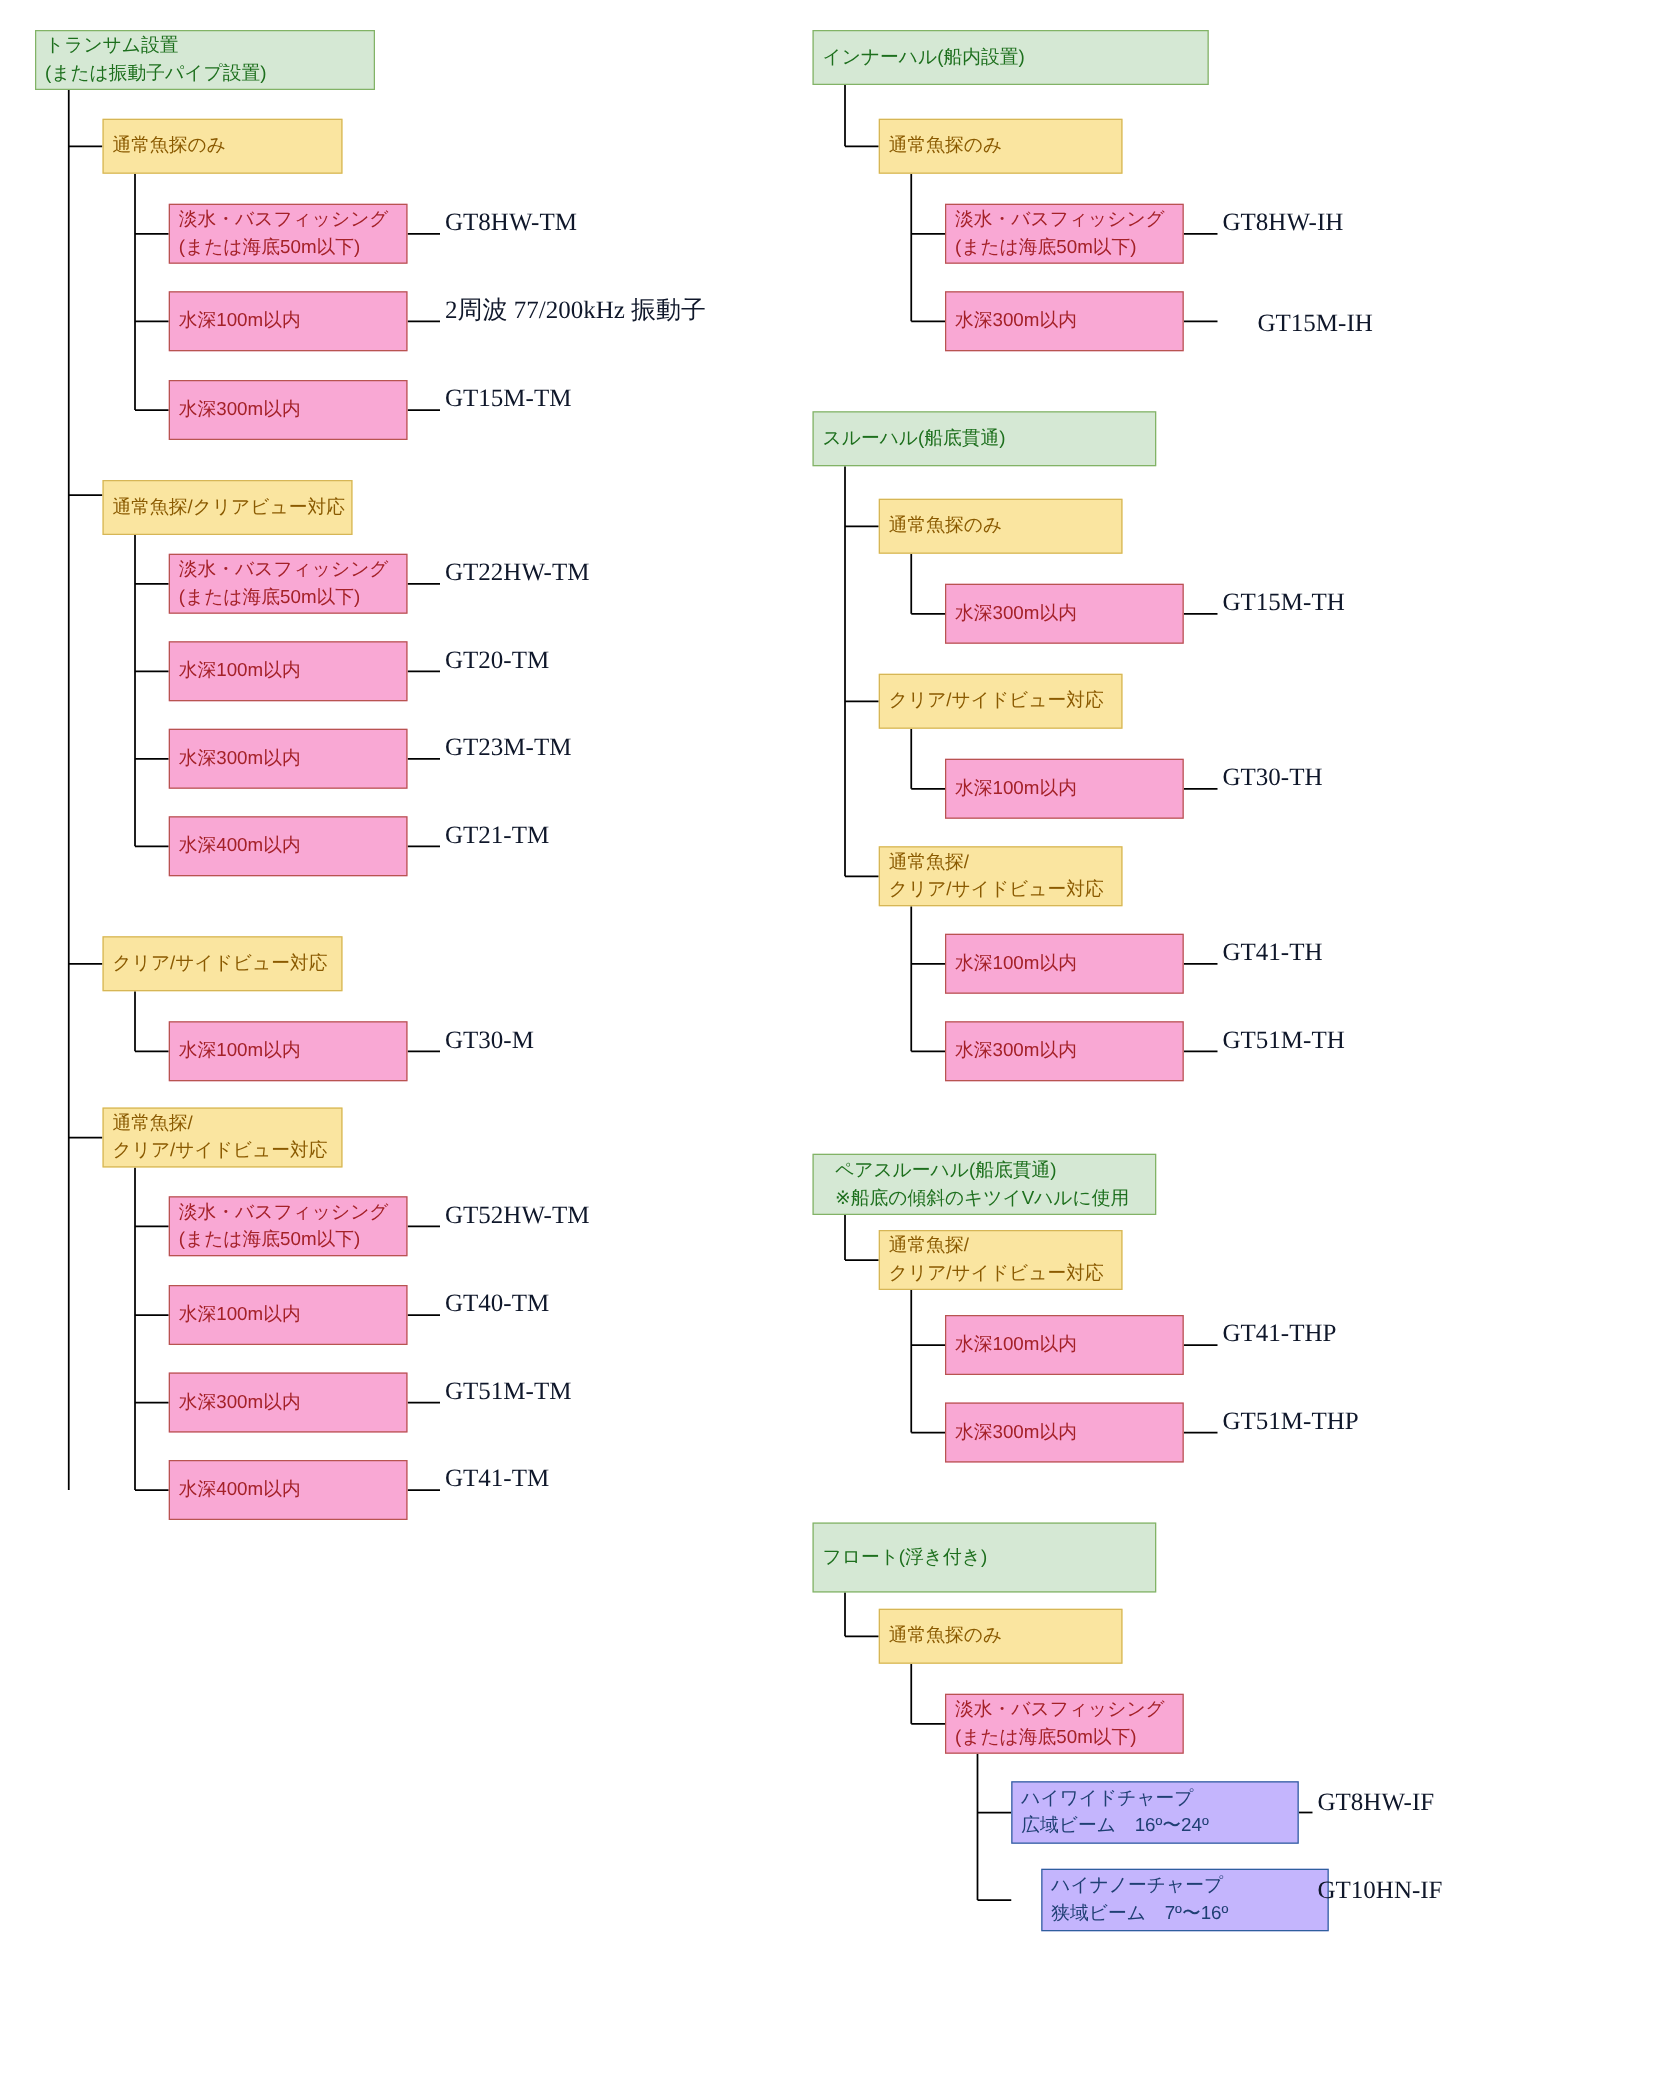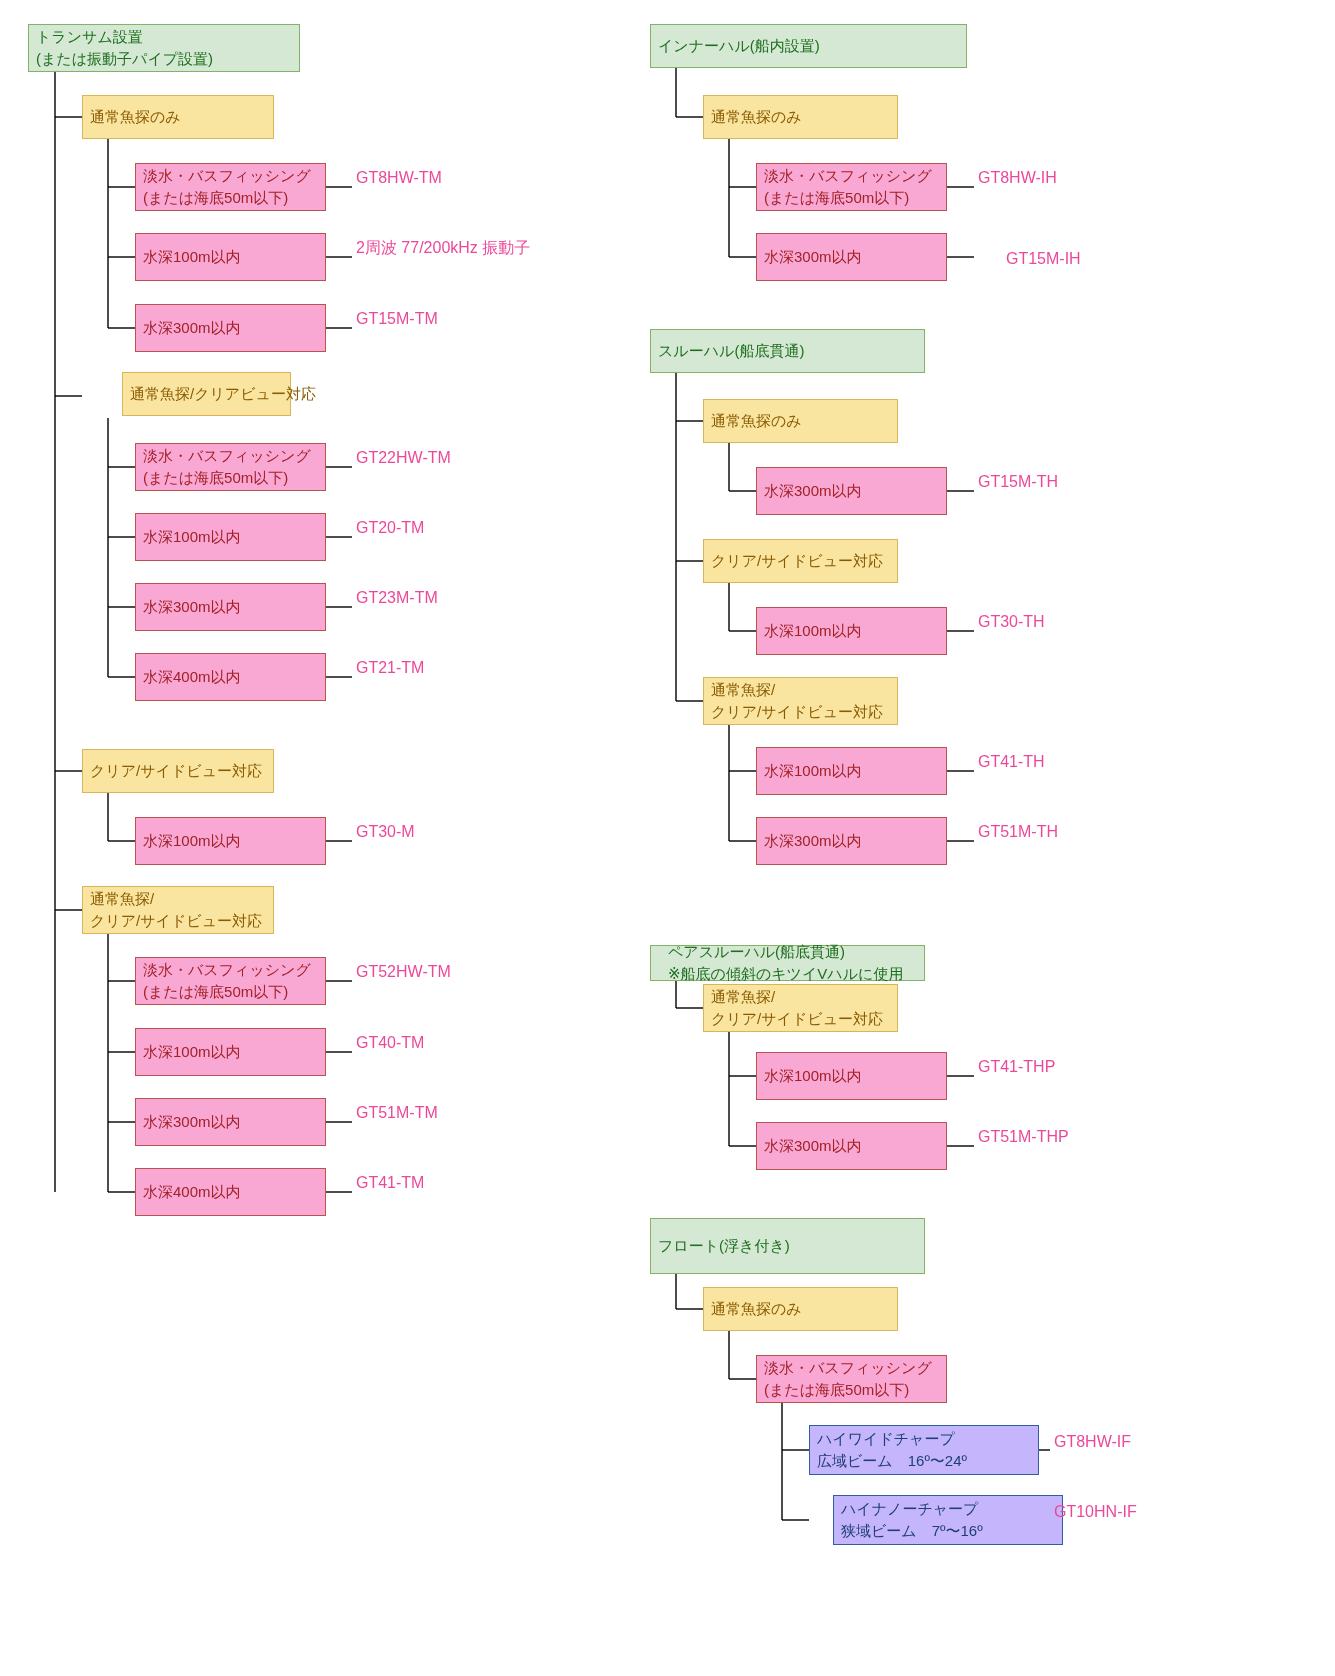--- a/index.html
+++ b/index.html
@@ -28,25 +28,25 @@
     line-height:22px;
     white-space:nowrap;
   }
   .node .ln{display:block;}
   .node.green{background:#d5e8d4;border-color:#82b366;color:#1d6f1d;}
   .node.yellow{background:#fae5a0;border-color:#d6b656;color:#8a5a00;}
   .node.pink{background:#f9a8d4;border-color:#b85450;color:#a42128;}
   .node.blue{background:#c4b5fd;border-color:#2f5f9e;color:#1f3f73;}
   .term{
     position:absolute;
-    font-size:16px;
+    font-size:20px;
     line-height:18px;
-    color:#ec4899;
+    color:#0f172a;
     white-space:nowrap;
-    font-family:Liberation Sans, sans-serif;
+    font-family:Liberation Serif, serif;
   }
 </style>
 </head>
 <body>
 
 <div id="page">
   <svg id="wires" xmlns="http://www.w3.org/2000/svg">
       <path d="M 55 72 L 55 1192" stroke="#000000" stroke-width="1.4" fill="none"></path>
       <path d="M 55 117 L 82 117" stroke="#000000" stroke-width="1.4" fill="none"></path>
       <path d="M 55 396 L 82 396" stroke="#000000" stroke-width="1.4" fill="none"></path>
@@ -130,21 +130,21 @@
       <div class="node pink" style="left: 135px; top: 163px; width: 191px; height: 48px;">
         <span class="ln">淡水・バスフィッシング</span>
         <span class="ln">(または海底50m以下)</span>
       </div>
       <div class="node pink" style="left: 135px; top: 233px; width: 191px; height: 48px;">
         <span class="ln">水深100m以内</span>
       </div>
       <div class="node pink" style="left: 135px; top: 304px; width: 191px; height: 48px;">
         <span class="ln">水深300m以内</span>
       </div>
-      <div class="node yellow" style="left: 82px; top: 372px; width: 169px; height: 44px; margin-left: 40px;">
+      <div class="node yellow" style="left: 82px; top: 384px; width: 200px; height: 44px;">
         <span class="ln">通常魚探/クリアビュー対応</span>
       </div>
       <div class="node pink" style="left: 135px; top: 443px; width: 191px; height: 48px;">
         <span class="ln">淡水・バスフィッシング</span>
         <span class="ln">(または海底50m以下)</span>
       </div>
       <div class="node pink" style="left: 135px; top: 513px; width: 191px; height: 48px;">
         <span class="ln">水深100m以内</span>
       </div>
       <div class="node pink" style="left: 135px; top: 583px; width: 191px; height: 48px;">
@@ -207,21 +207,21 @@
       <div class="node yellow" style="left: 703px; top: 677px; width: 195px; height: 48px;">
         <span class="ln">通常魚探/</span>
         <span class="ln">クリア/サイドビュー対応</span>
       </div>
       <div class="node pink" style="left: 756px; top: 747px; width: 191px; height: 48px;">
         <span class="ln">水深100m以内</span>
       </div>
       <div class="node pink" style="left: 756px; top: 817px; width: 191px; height: 48px;">
         <span class="ln">水深300m以内</span>
       </div>
-      <div class="node green" style="left: 650px; top: 945px; width: 275px; height: 36px; padding-left: 17px;">
+      <div class="node green" style="left: 650px; top: 923px; width: 275px; height: 49px; padding-left: 17px;">
         <span class="ln">ペアスルーハル(船底貫通)</span>
         <span class="ln">※船底の傾斜のキツイVハルに使用</span>
       </div>
       <div class="node yellow" style="left: 703px; top: 984px; width: 195px; height: 48px;">
         <span class="ln">通常魚探/</span>
         <span class="ln">クリア/サイドビュー対応</span>
       </div>
       <div class="node pink" style="left: 756px; top: 1052px; width: 191px; height: 48px;">
         <span class="ln">水深100m以内</span>
       </div>

